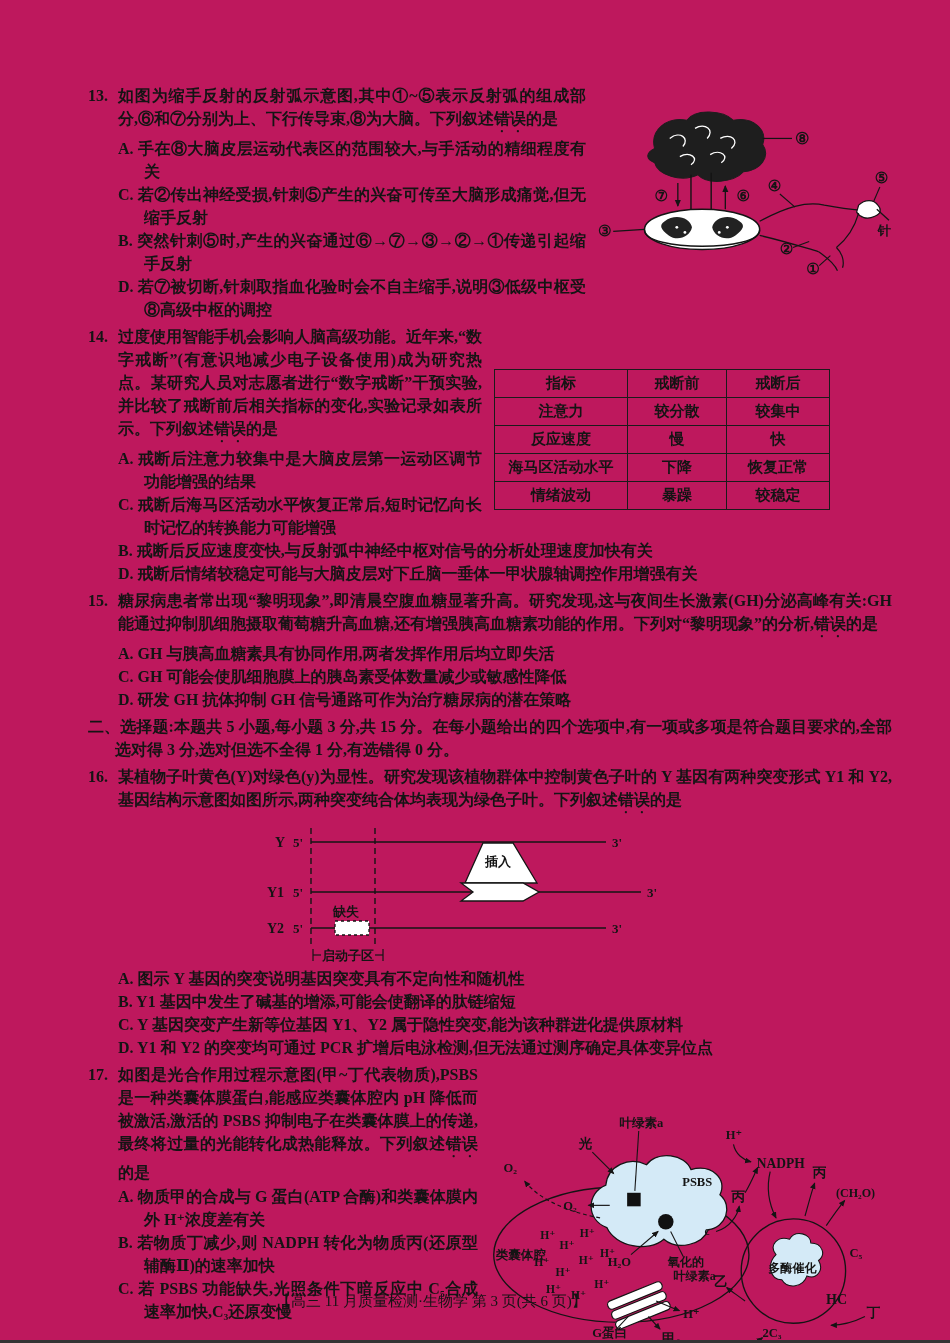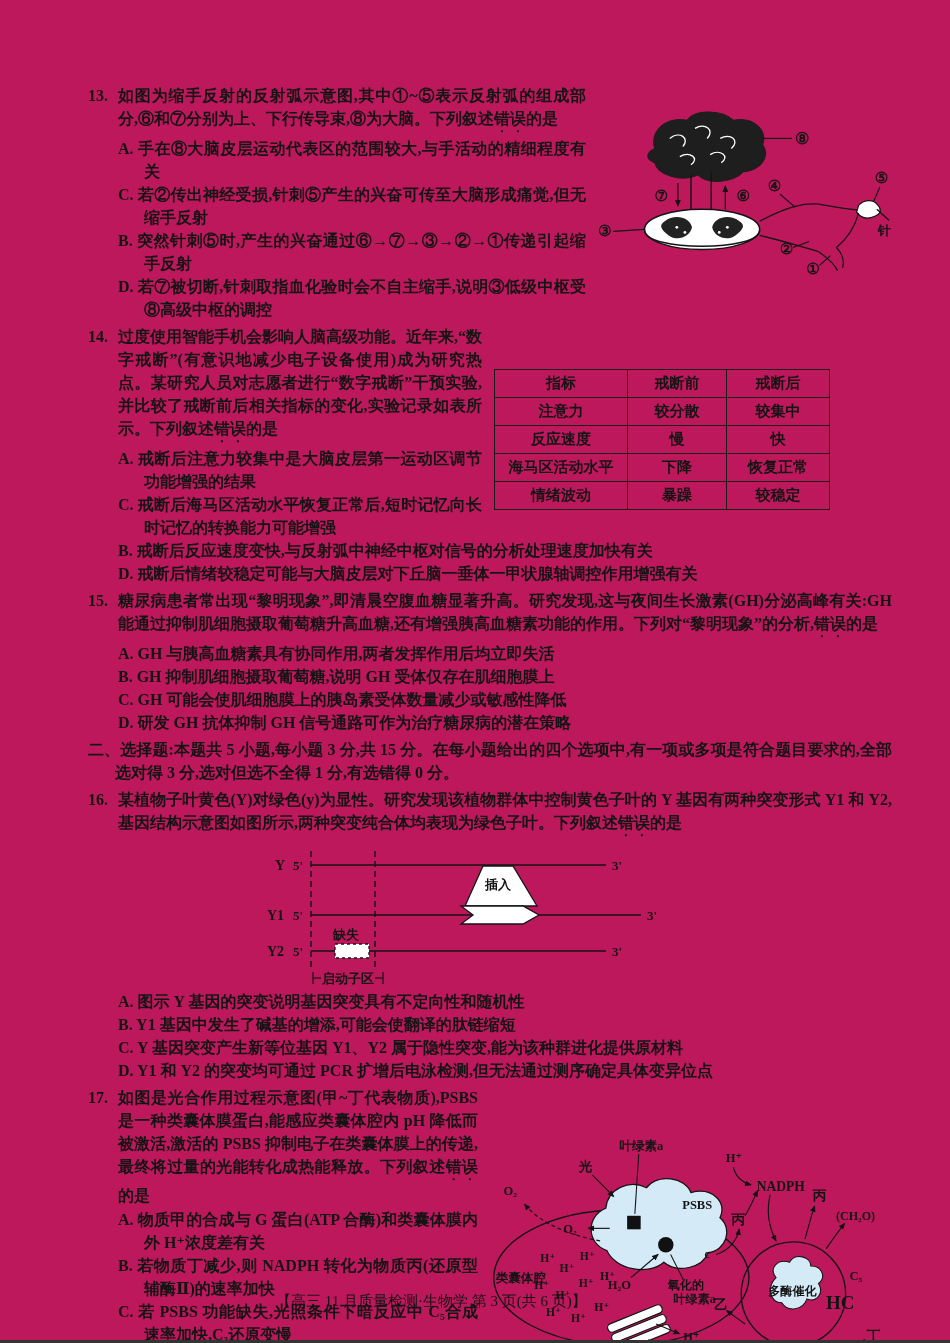--- a/index.html
+++ b/index.html
@@ -22,21 +22,21 @@
          text-align:center;font-weight:600;}
   .tbl14 th,.tbl14 td{border:1.7px solid #1b1b1b;padding:1px 8px;height:25px;font-weight:600;}
   .tbl14 .c1{width:116px;} .tbl14 .c2{width:82px;font-family:Liberation Serif, serif;} .tbl14 .c3{width:86px;}
   
   .fig16{display:block;width:432px;height:142px;margin:5px 0 3px 142px;}
   
   .fig17{float:right;width:406px;height:238px;margin:48px 0 0 8px;}
   .svgtxt{font-family:"Liberation Serif","DejaVu Serif",serif;fill:#141414;font-weight:600;}
   svg line,svg path,svg ellipse,svg circle,svg rect,svg polygon{vector-effect:none;}
   .footer-left{position:absolute;left:276px;top:1292px;font-size:15px;font-weight:400;}
-  .footer-right{position:absolute;left:826px;top:1292px;font-size:19px;font-weight:600;}
+  .footer-right{position:absolute;left:826px;top:1292px;font-size:14px;font-weight:600;}
   .edge{position:absolute;left:0;bottom:0;width:950px;height:3px;background:#343434;}
 </style>
 </head>
 <body>
 
 <div class="page">
   <div class="content">
 
     <div class="question">
       <span class="qnum">13.</span>
@@ -144,21 +144,20 @@
         <div class="option">B. 戒断后反应速度变快,与反射弧中神经中枢对信号的分析处理速度加快有关</div>
         <div class="option">D. 戒断后情绪较稳定可能与大脑皮层对下丘脑一垂体一甲状腺轴调控作用增强有关</div>
       </div>
     </div>
 
     <div class="question">
       <span class="qnum">15.</span>
       <div class="stem"><span>糖尿病患者常出现“黎明现象”,即清晨空腹血糖显著升高。研究发现,这与夜间生长激素(GH)分泌高峰有关:GH 能通过抑制肌细胞摄取葡萄糖升高血糖,还有增强胰高血糖素功能的作用。下列对“黎明现象”的分析,</span><span class="emph">错误</span><span>的是</span></div>
       <div class="opts">
         <div class="option">A. GH 与胰高血糖素具有协同作用,两者发挥作用后均立即失活</div>
-        <div class="option">B. GH 抑制肌细胞摄取葡萄糖,说明 GH 受体仅存在肌细胞膜上</div>
         <div class="option">C. GH 可能会使肌细胞膜上的胰岛素受体数量减少或敏感性降低</div>
         <div class="option">D. 研发 GH 抗体抑制 GH 信号通路可作为治疗糖尿病的潜在策略</div>
       </div>
     </div>
 
     <div class="section">二、选择题:本题共 5 小题,每小题 3 分,共 15 分。在每小题给出的四个选项中,有一项或多项是符合题目要求的,全部选对得 3 分,选对但选不全得 1 分,有选错得 0 分。</div>
 
     <div class="question">
       <span class="qnum">16.</span>
       <div class="stem"><span>某植物子叶黄色(Y)对绿色(y)为显性。研究发现该植物群体中控制黄色子叶的 Y 基因有两种突变形式 Y1 和 Y2,基因结构示意图如图所示,两种突变纯合体均表现为绿色子叶。下列叙述</span><span class="emph">错误</span><span>的是</span></div>

